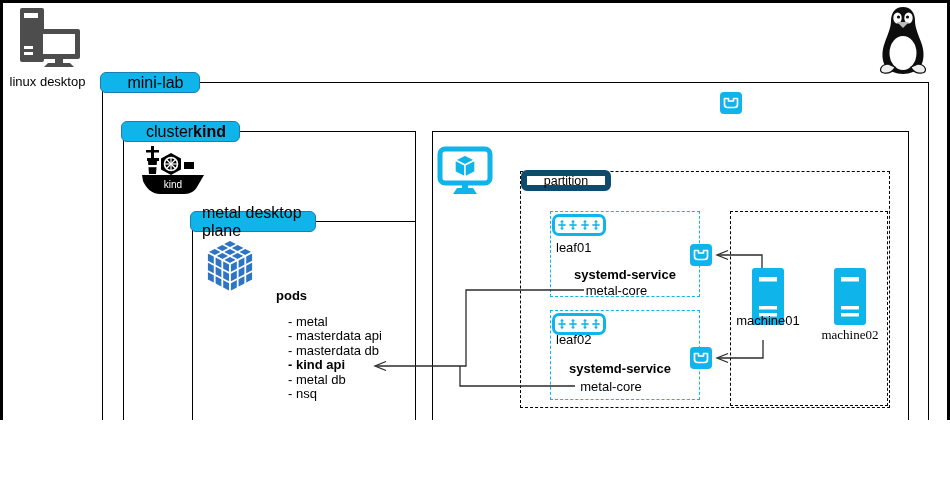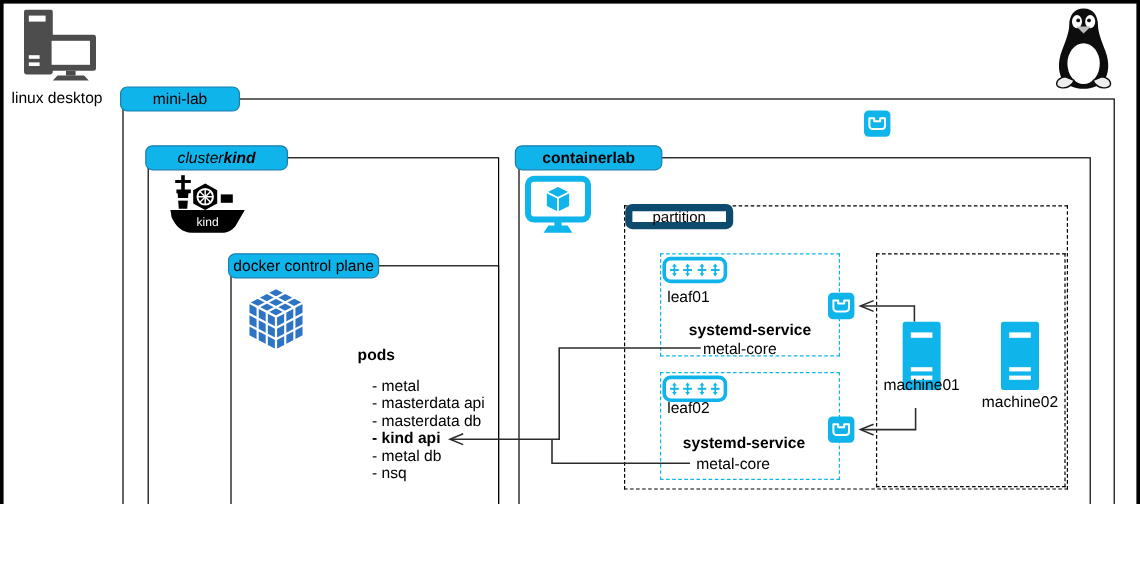--- a/index.html
+++ b/index.html
@@ -11,27 +11,27 @@
   *{margin:0;padding:0;box-sizing:border-box;}
   body{font-family:"Liberation Sans",sans-serif;background:#fff;}
   .frame{position:relative;width:950px;height:420px;background:#000;overflow:hidden;}
   .sheet{position:absolute;left:3px;top:3px;width:944px;height:466px;background:#fff;}
   .abs{position:absolute;}
   .box{position:absolute;border:1px solid #000;background:transparent;}
   .box-dashed{position:absolute;border:1px dashed #000;background:transparent;}
   .box-leaf{position:absolute;border:1.4px dashed var(--accent);background:transparent;}
   .label-cyan{position:absolute;height:21px;background:var(--accent);border:1px solid var(--accent-dark);
     border-radius:6px;display:flex;align-items:center;justify-content:center;
-    font-size:13px;color:#000;z-index:6;}
+    font-size:16px;color:#000;z-index:6;padding-left:11px;}
   .label-white{position:absolute;height:21px;background:#fff;border:6px solid #0c4a6e;border-radius:6px;
     display:flex;align-items:center;justify-content:center;font-size:12.5px;color:#000;z-index:6;}
   .txt{position:absolute;font-size:13px;color:#000;white-space:nowrap;}
   .txt-c{text-align:center;}
   .bold{font-weight:bold;}
-  .pods{position:absolute;left:298px;top:288px;font-size:13px;color:#000;}
+  .pods{position:absolute;left:276px;top:288px;font-size:13px;color:#000;}
   .pods .pods-title{font-weight:bold;margin-bottom:12px;}
   .pods .pod{line-height:14.4px;padding-left:12px;white-space:nowrap;}
   .switch{position:absolute;width:54px;height:22px;background:#fff;border:3px solid var(--accent);
     border-radius:7px;display:flex;align-items:center;justify-content:space-evenly;z-index:4;}
   .swg{width:8px;height:14px;fill:var(--accent);}
   .nic{position:absolute;width:22px;height:22px;background:var(--accent);border-radius:4px;
     display:flex;align-items:center;justify-content:center;z-index:7;}
   .wires{position:absolute;left:0;top:0;width:950px;height:489px;z-index:8;pointer-events:none;}
   .bottom-glyph{position:absolute;left:478px;top:469px;width:12px;height:14px;z-index:9;}
 </style>
@@ -70,21 +70,21 @@
     <span>mini-lab</span>
   </div>
 
   <div class="nic" style="left:720px;top:92px;">
     <svg width="22" height="22" viewBox="0 0 22 22">
       <path d="M4.5 6.5 h4 v2.5 h5 v-2.5 h4 v6 q0 3 -3 3 h-7 q-3 0 -3 -3 z" fill="none" stroke="#fff" stroke-width="1.7" stroke-linejoin="round"></path>
     </svg>
   </div>
 
   <div class="box" style="left:123px;top:131px;width:293px;height:296px;"></div>
-  <div class="label-cyan" style="left:121px;top:121px;width:119px;font-style:italic;">
+  <div class="label-cyan" style="left:121px;top:121px;width:119px;">
     <span>cluster </span>
       <span class="bold">kind</span>
   </div>
 
   <svg class="abs" style="left:138px;top:145px;" width="70" height="52" viewBox="0 0 70 52">
     <rect x="13" y="1" width="3" height="13" fill="#000"></rect>
     <rect x="8" y="5" width="13" height="2.5" fill="#000"></rect>
     <path d="M9 13 h12 v3 h-2 l-1 13 h-7 l-1 -13 h-1 z" fill="#000"></path>
     <rect x="10" y="20" width="10" height="2.2" fill="#fff"></rect>
     <polygon points="33,8 43,13.5 43,24.5 33,30 23,24.5 23,13.5" fill="#000"></polygon>
@@ -95,21 +95,21 @@
       <line x1="28.5" y1="14.5" x2="37.5" y2="23.5"></line>
       <line x1="37.5" y1="14.5" x2="28.5" y2="23.5"></line>
     </g>
     <rect x="46" y="17" width="10" height="7" fill="#000"></rect>
     <path d="M4 30 h62 l-7 12 c-2 4 -7 7 -12 7 h-25 c-8 0 -14 -6 -17 -13 z" fill="#000"></path>
     <text x="35" y="43" text-anchor="middle" font-size="10" fill="#fff" font-family="Liberation Sans, sans-serif">kind</text>
   </svg>
 
   <div class="box" style="left:192px;top:221px;width:224px;height:204px;"></div>
   <div class="label-cyan" style="left:190px;top:211px;width:126px;">
-    <span>docker control plane</span>
+    <span>metal desktop plane</span>
   </div>
 
   <svg class="abs" style="left:204px;top:238px;" width="52" height="56" viewBox="0 0 52 56">
     <g fill="#2e74c4" stroke="#fff" stroke-width="1.8" stroke-linejoin="round">
       <polygon points="26,2 49,14 26,26 3,14"></polygon>
       <polygon points="3,14 26,26 26,54 3,42"></polygon>
       <polygon points="49,14 26,26 26,54 49,42"></polygon>
     </g>
     <g stroke="#fff" stroke-width="1.8">
       <line x1="18.3" y1="6" x2="41.3" y2="18"></line>
@@ -131,23 +131,20 @@
     <div class="pods-title">pods</div>
     <div class="pod">- metal</div>
     <div class="pod">- masterdata api</div>
     <div class="pod">- masterdata db</div>
     <div class="pod bold">- kind api</div>
     <div class="pod">- metal db</div>
     <div class="pod">- nsq</div>
   </div>
 
   <div class="box" style="left:432px;top:131px;width:477px;height:300px;"></div>
-  <div class="label-cyan bold" style="left:429px;top:121px;width:123px;">
-    <span>containerlab</span>
-  </div>
 
   <svg class="abs" style="left:437px;top:146px;" width="56" height="52" viewBox="0 0 56 52">
     <rect x="3" y="3" width="50" height="34" rx="5" fill="none" stroke="#0fb4ea" stroke-width="5"></rect>
     <g fill="#0fb4ea" stroke="#fff" stroke-width="1.4" stroke-linejoin="round">
       <polygon points="28,9 38,14 28,19 18,14"></polygon>
       <polygon points="18,14 28,19 28,31 18,26"></polygon>
       <polygon points="38,14 28,19 28,31 38,26"></polygon>
     </g>
     <path d="M25 37 h6 v5 h5 l4 6 h-24 l4 -6 h5 z" fill="#0fb4ea"></path>
   </svg>
@@ -238,21 +235,21 @@
     <rect x="7" y="45" width="18" height="3.5" fill="#fff"></rect>
   </svg>
   <div class="txt txt-c" style="left:726px;top:313px;width:84px;">machine01</div>
 
   <svg class="abs" style="left:834px;top:268px;" width="32" height="57" viewBox="0 0 32 57">
     <rect width="32" height="57" rx="3" fill="#0fb4ea"></rect>
     <rect x="7" y="9" width="18" height="4.5" fill="#fff"></rect>
     <rect x="7" y="38" width="18" height="3.5" fill="#fff"></rect>
     <rect x="7" y="45" width="18" height="3.5" fill="#fff"></rect>
   </svg>
-  <div class="txt txt-c" style="left:808px;top:327px;width:84px;">machine02</div>
+  <div class="txt txt-c" style="left:808px;top:327px;width:84px;font-family:Liberation Serif, serif;">machine02</div>
 
   <svg class="wires" viewBox="0 0 950 489">
     <g fill="none" stroke="#2b2b2b" stroke-width="1.3">
       <path d="M584 290 L466 290 L466 366 L376 366"></path>
       <path d="M386 361.5 L375 366 L386 370.5"></path>
       <path d="M575 386 L460 386 L460 366"></path>
       <path d="M762 268 L762 255 L718 255"></path>
       <path d="M728 250.5 L717 255 L728 259.5"></path>
       <path d="M763 340 L763 358 L718 358"></path>
       <path d="M728 353.5 L717 358 L728 362.5"></path>

